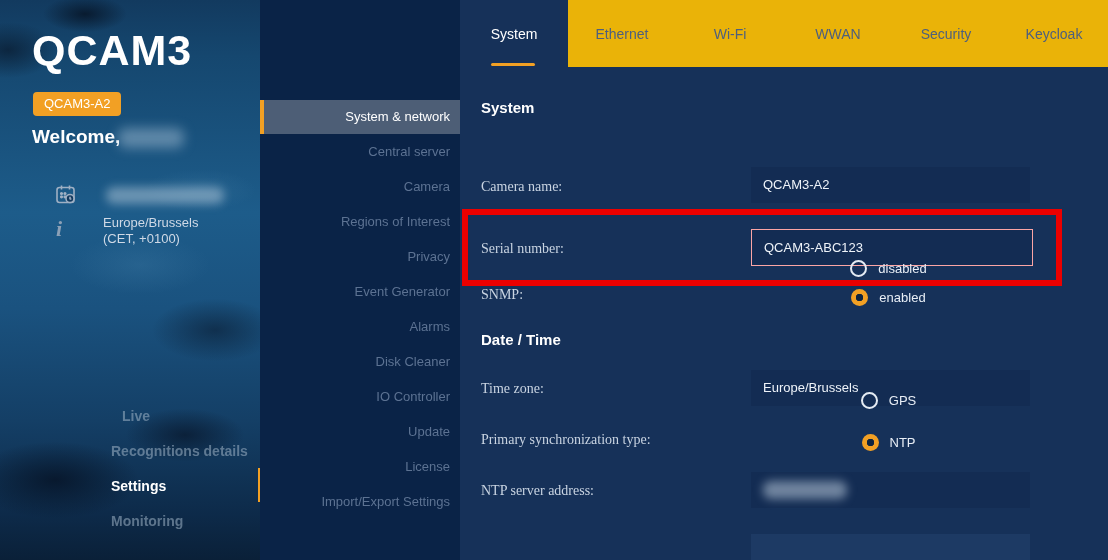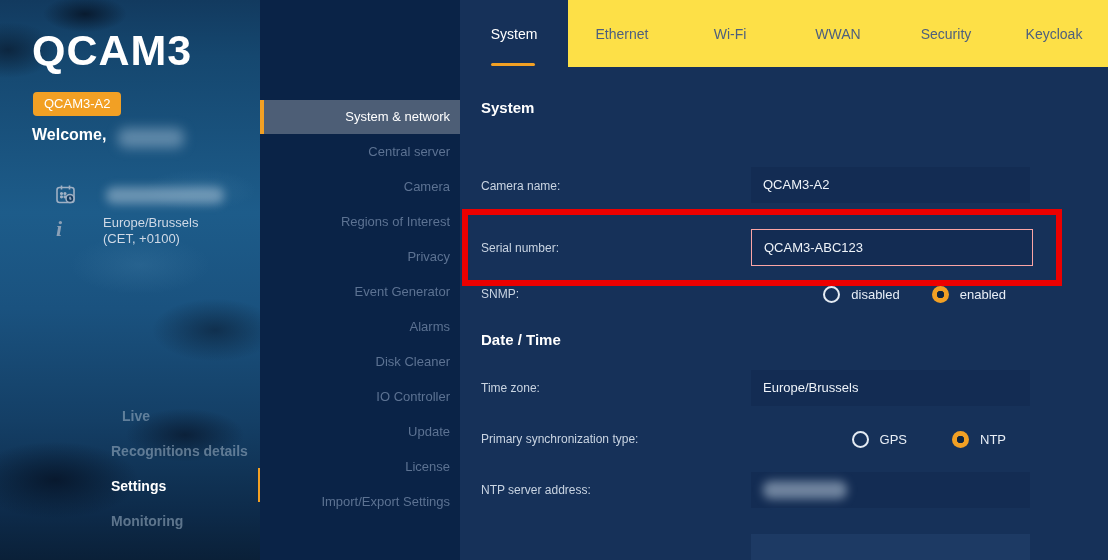--- a/index.html
+++ b/index.html
@@ -17,21 +17,21 @@
       radial-gradient(ellipse 120px 55px at 55px 480px, rgba(7,22,42,.9), transparent 70%),
       radial-gradient(ellipse 85px 38px at 185px 435px, rgba(9,26,48,.8), transparent 70%),
       radial-gradient(ellipse 100px 42px at 140px 265px, rgba(80,140,180,.22), transparent 70%),
       radial-gradient(ellipse 80px 30px at 200px 190px, rgba(90,150,190,.18), transparent 70%),
       linear-gradient(180deg,#123a5f 0%, #15476f 10%, #1d5c8a 38%, #1a527f 55%, #143f66 75%, #0d2a49 92%, #0a2038 100%);
     padding-left: 14px;
   }
   .brand { position:absolute; left:32px; top:26px; font-size:43px; font-weight:bold; color:#ffffff; letter-spacing:1px; }
   .badge { position:absolute; left:33px; top:92px; height:24px; line-height:24px; padding:0 11px;
            background:#F2A024; color:#fff; font-size:13px; border-radius:4px; }
-  .welcome { position:absolute; left:32px; top:126px; font-size:16px; font-weight:bold; color:#ffffff; }
+  .welcome { position:absolute; left:32px; top:126px; font-size:19px; font-weight:bold; color:#ffffff; }
   .blur-blob { position:absolute; border-radius:8px; background:rgba(170,195,215,.48); filter:blur(6px); }
   .blob-name { left:118px; top:128px; width:66px; height:20px; }
   .blob-date { left:106px; top:187px; width:118px; height:17px; filter:blur(5px); background:rgba(185,205,222,.5); }
   .blob-ntp  { left:763px; top:481px; width:84px; height:18px; filter:blur(5px); background:rgba(190,205,222,.55); }
   .cal-icon { position:absolute; left:54px; top:183px; }
   .info-icon { position:absolute; left:56px; top:216px; font-family:"Liberation Serif","DejaVu Serif",serif;
                font-style:italic; font-weight:bold; font-size:22px; color:#8ca0b6; }
   .tzline { position:absolute; left:103px; color:#cfd9e6; font-size:13px; }
   .tz1 { top:215px; } .tz2 { top:231px; }
   .nav { position:absolute; left:0; top:400px; width:260px; }
@@ -43,41 +43,41 @@
   
   .sidebar2 { position:absolute; left:260px; top:0; width:200px; height:560px; background:#0a2347; }
   .menu { position:absolute; top:100px; left:0; width:200px; }
   .menu-item { height:35px; line-height:35px; text-align:right; padding-right:10px;
                font-size:13px; color:#5c7292; cursor:pointer; white-space:nowrap; }
   .menu-item.selected { background:#4d5e76; color:#ffffff; border-left:4px solid #F2A024; height:34px; line-height:34px; }
 
   
   .main { position:absolute; left:460px; top:0; width:520px; height:560px; background:#163159; }
   .tabbar { position:absolute; left:0; top:0; width:648px; height:67px; display:flex; }
-  .tab { width:108px; height:67px; background:#fde047; display:flex; align-items:center; justify-content:center;
+  .tab { width:108px; height:67px; background:#eab308; display:flex; align-items:center; justify-content:center;
          font-size:14px; color:#4d5f7e; cursor:pointer; }
   .tab.active { background:#163159; color:#ffffff; position:relative; }
   .tab-underline { position:absolute; left:31px; top:63px; width:44px; height:3px; background:#F2A024; border-radius:2px; }
 
   .section-heading { position:absolute; left:21px; font-size:15px; font-weight:bold; color:#ffffff; }
   .h-system { top:99px; } .h-datetime { top:331px; }
-  .f-label { position:absolute; left:21px; font-size:12px; color:#c9d4e2; white-space:nowrap; }
+  .f-label { position:absolute; left:21px; font-size:14px; color:#c9d4e2; white-space:nowrap;font-family:Liberation Serif, serif; }
   .f-input { position:absolute; left:291px; width:279px; height:36px; background:#132c53;
              color:#eef3f9; font-size:13px; line-height:36px; padding-left:12px; cursor:text; }
   .f-input.bordered { width:282px; height:37px; line-height:35px; border:1px solid #fca5a5; }
   .l-camname { top:179px; } .in-camname { top:167px; }
   .l-serial { top:241px; }  .in-serial { top:229px; }
   .l-snmp { top:287px; }
   .l-tz { top:381px; }      .in-tz { top:370px; }
   .l-sync { top:432px; }
   .l-ntp { top:483px; }     .in-ntp { top:472px; }
   .in-partial { top:534px; height:30px; background:#1d3a64; }
 
   .radio-row { position:absolute; left:291px; width:279px; height:24px; display:flex;
-               justify-content:flex-end; align-items:center; gap:12px; padding-right:24px; }
+               justify-content:flex-end; align-items:center; gap:12px; padding-right:24px;flex-direction:column; }
   .r-snmp { top:282px; } .r-sync { top:427px;gap:25px; }
   .radio-opt { display:flex; align-items:center; gap:11px; cursor:pointer; margin-left:20px; }
   .radio { width:17px; height:17px; border-radius:50%; border:2px solid #e4ebf3; background:transparent; }
   .radio.checked { border:none; background:radial-gradient(circle,#0e2440 0 3.5px,#F2A024 4px); }
   .radio-label { font-size:13px; color:#e8eef6; }
 
   .annotation-box { position:absolute; left:462px; top:209px; width:600px; height:77px;
                     border:6px solid #EC0000; pointer-events:none; }
 </style>
 </head>

